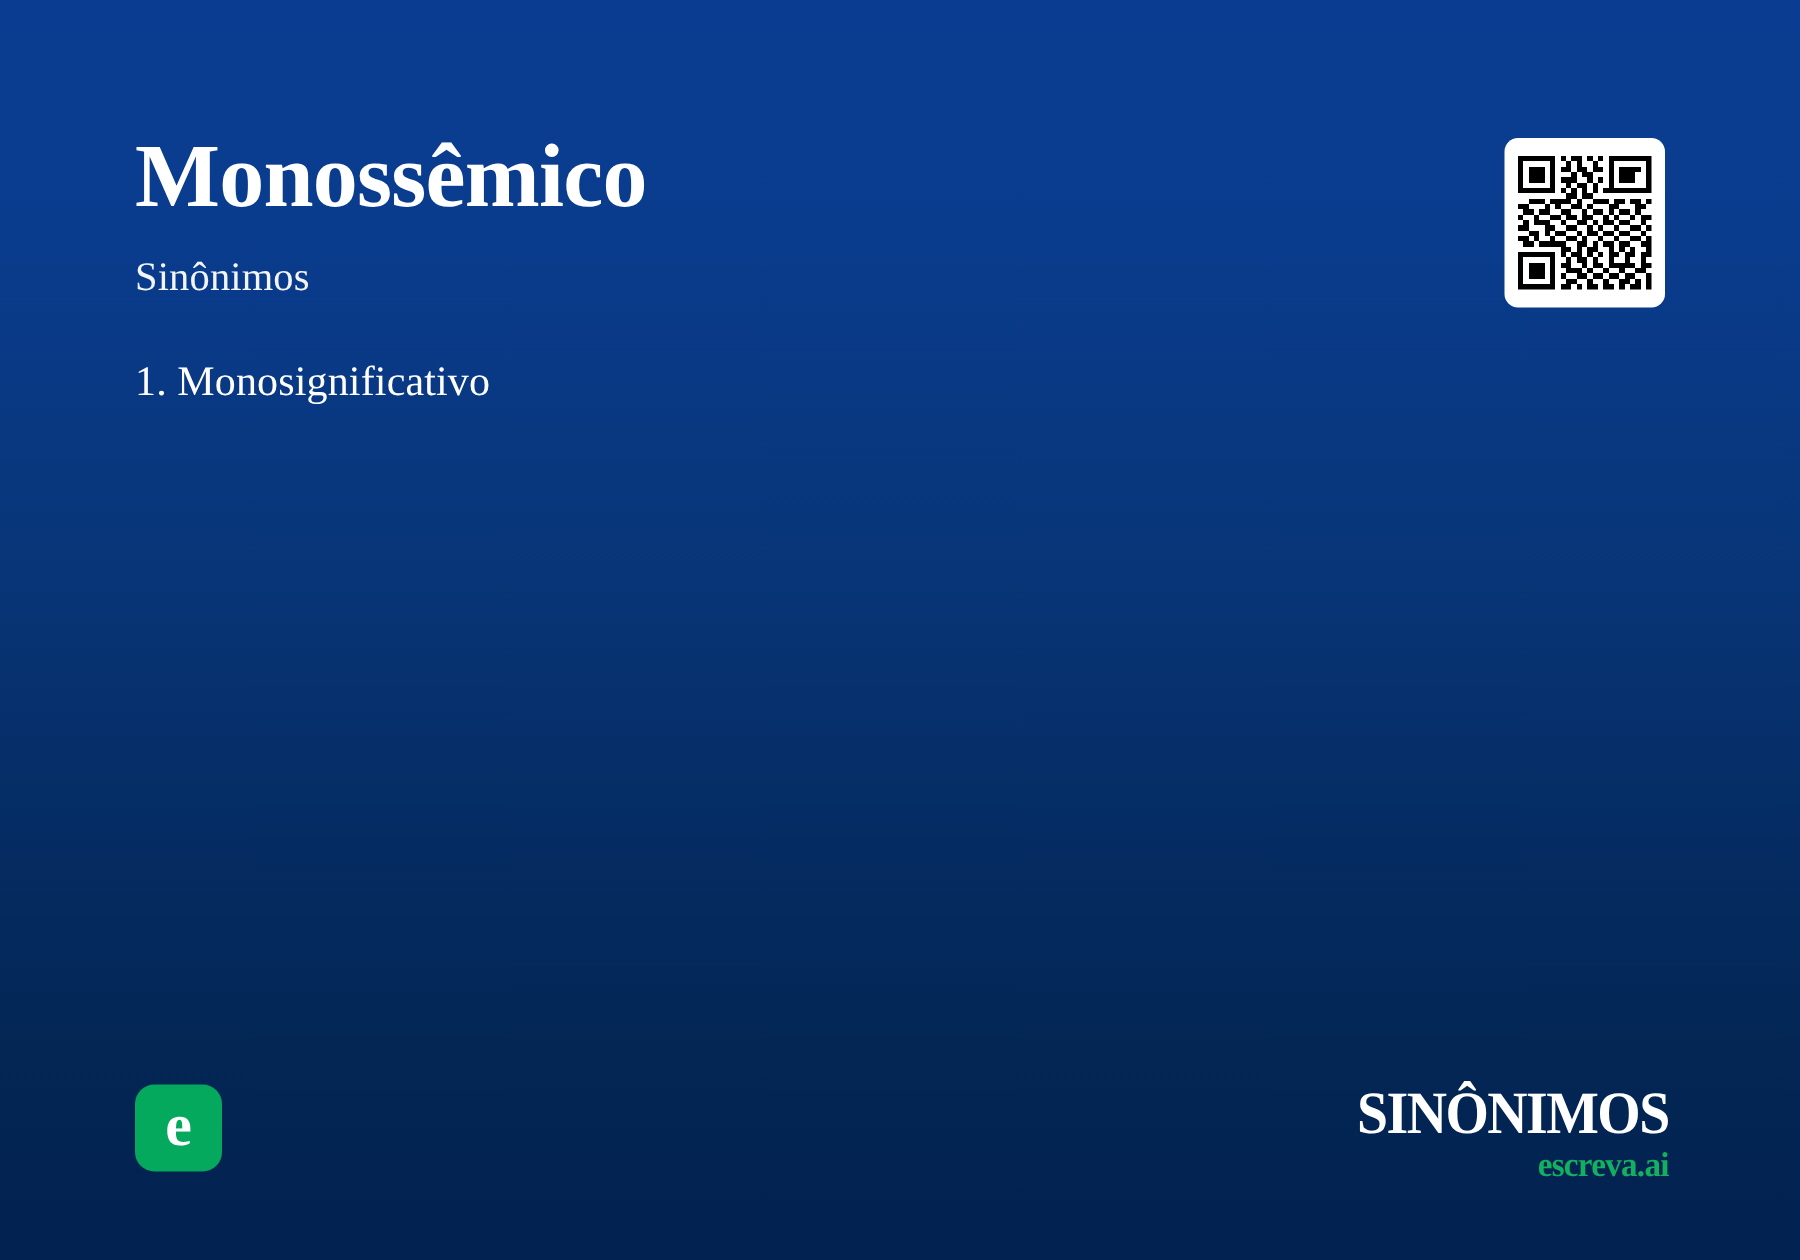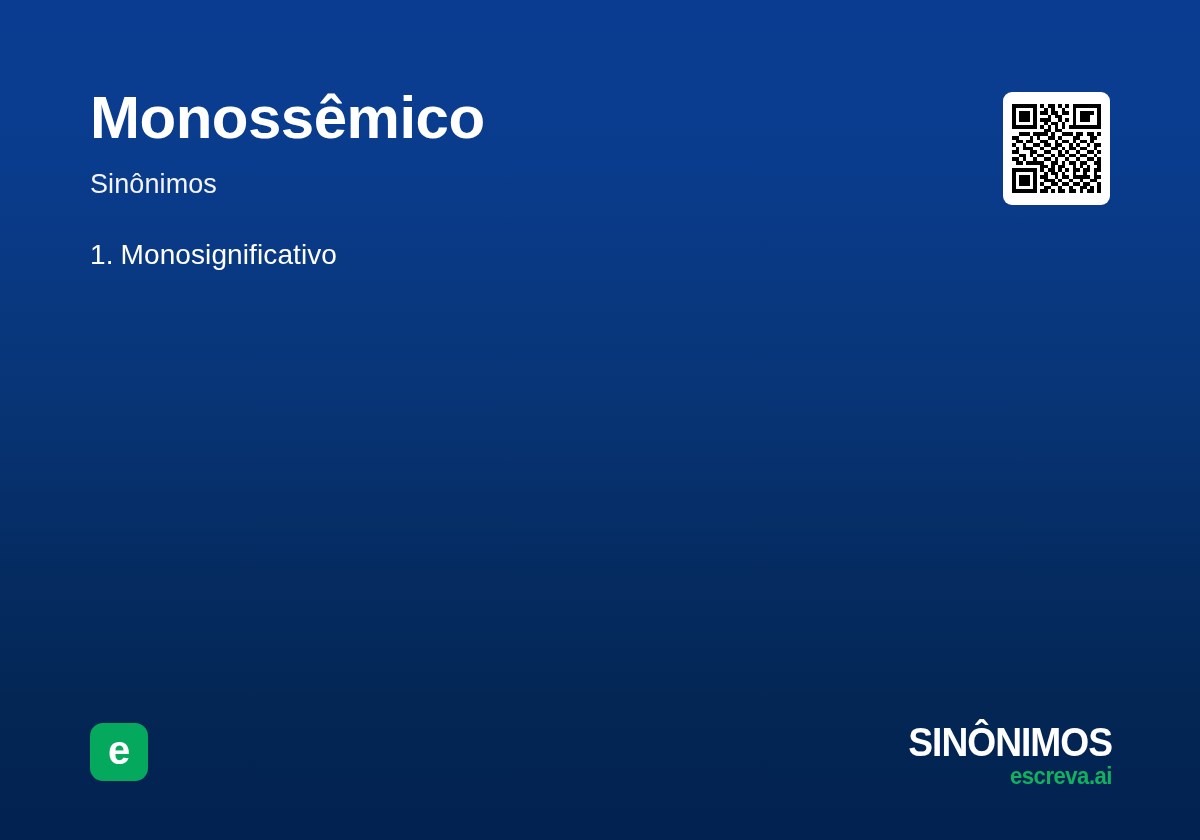--- a/index.html
+++ b/index.html
@@ -18,20 +18,21 @@
     width: 1200px;
     height: 840px;
     overflow: hidden;
     background: linear-gradient(180deg,
         #0a3d91 0%,
         #0a3c8e 18%,
         #083577 46%,
         #052c63 66%,
         #032654 84%,
         #022251 100%);
+    font-family: Liberation Serif, serif;
   }
 
   
   .headline {
     position: absolute;
     left: 90px;
     top: 86px;
     margin: 0;
     font-size: 60px;
     line-height: 1.06;

